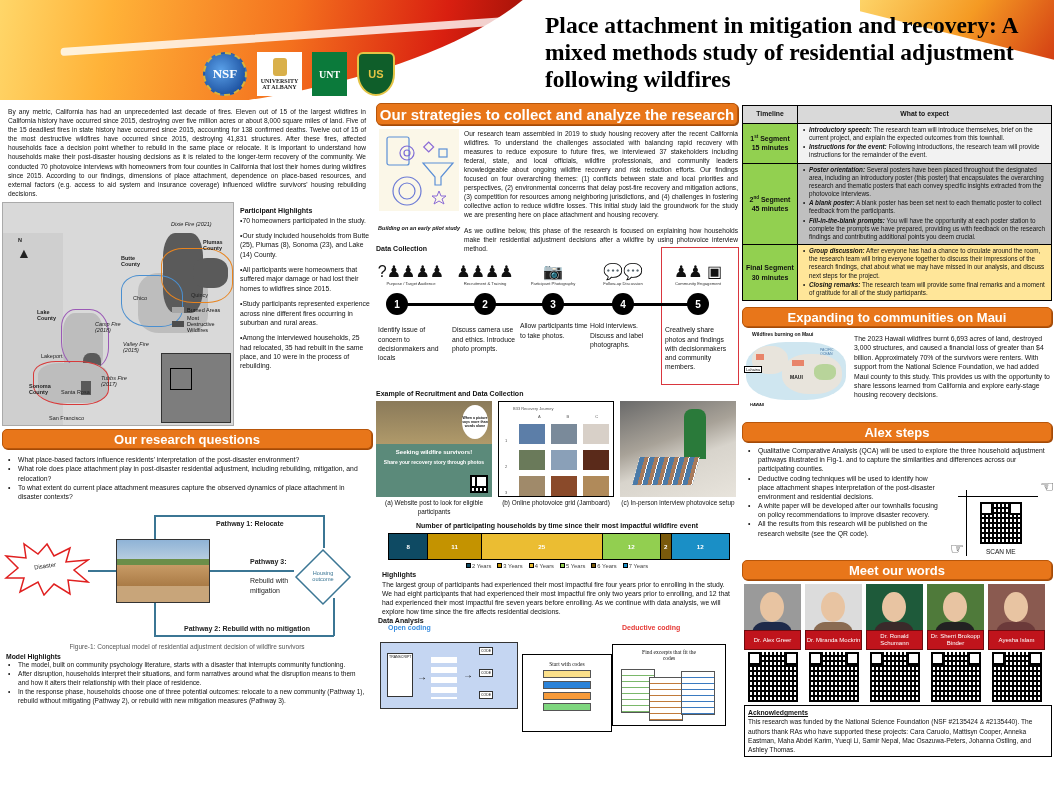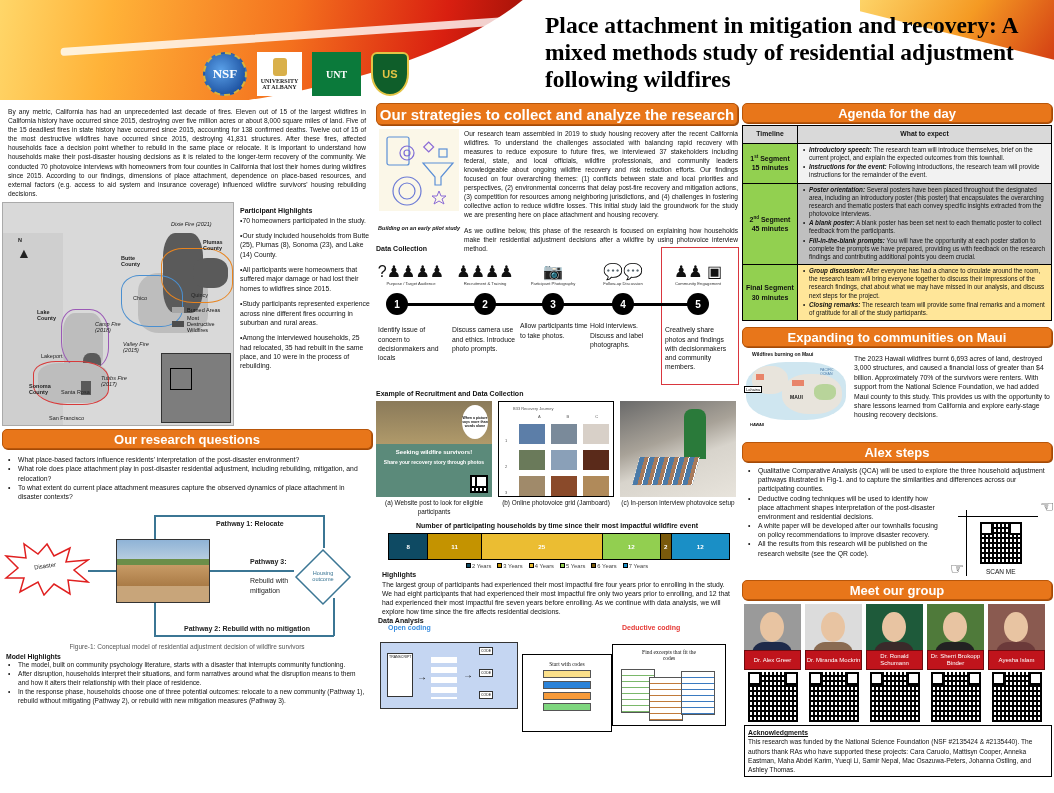--- a/index.html
+++ b/index.html
@@ -6,21 +6,21 @@
   body { width: 1054px; height: 793px; overflow: hidden; background: #fff; font-family: "Liberation Sans", sans-serif; color: #111; position: relative; }
   .banner { position: absolute; left: 0; top: 0; width: 1054px; height: 100px; overflow: hidden; }
   .swoosh { position: absolute; left: -40px; top: -30px; width: 600px; height: 130px; background: linear-gradient(100deg, #ffe37a 0%, #ffb238 25%, #f4711e 55%, #d91f10 80%, #8a0c05 100%); border-radius: 0 0 60% 0 / 0 0 100% 0; transform: skewY(-6deg); }
   .swoosh2 { position: absolute; left: 860px; top: -20px; width: 230px; height: 60px; background: linear-gradient(120deg, #ffe37a, #f59a23 50%, #c71d0e); transform: skewY(14deg); }
   .white-streak { position: absolute; left: 60px; top: 30px; width: 520px; height: 8px; background: rgba(255,255,255,0.8); transform: rotate(-4deg); border-radius: 4px; }
   .logos { position: absolute; left: 203px; top: 52px; display: flex; gap: 10px; align-items: center; }
   .logo { height: 44px; display: flex; align-items: center; justify-content: center; font-weight: bold; font-size: 10px; }
   .logo-nsf { width: 44px; border-radius: 50%; background: radial-gradient(circle at 40% 40%, #5aa0e8, #0b3b8c); color: #fff; font-family: "Liberation Serif", serif; font-size: 13px; border: 2px dashed #d7b43c; }
   .logo-ua { width: 45px; background: #fff; flex-direction: column; font-size: 6px; color: #222; font-family: "Liberation Serif", serif; }
   .logo-ua .seal { width: 14px; height: 18px; background: #d9b04a; margin-bottom: 2px; border-radius: 3px; }
-  .logo-unt { width: 49px; background: #0b7a3b; color: #fff; font-family: "Liberation Serif", serif; font-size: 10px; }
+  .logo-unt { width: 35px; background: #0b7a3b; color: #fff; font-family: "Liberation Serif", serif; font-size: 10px; }
   .logo-fs { width: 38px; background: #0f5e2a; color: #e3c445; border-radius: 6px 6px 50% 50%; font-size: 11px; border: 2px solid #e3c445; }
   .logo-bb { display: flex; align-items: center; gap: 4px; width: 95px; }
   .logo-bb .leaf { width: 34px; height: 34px; border-radius: 50%; background: conic-gradient(#7c5ec1, #37a3b3, #2d7bbd, #5dbb63, #f08a35, #7c5ec1); }
   .logo-bb .txt { font-size: 8px; color: #3d8dae; font-weight: normal; line-height: 1.05; }
   .title { position: absolute; left: 545px; top: 12px; width: 505px; font-family: "Liberation Serif", serif; font-weight: bold; font-size: 23.5px; line-height: 1.15; color: #000; }
 
   .hdr { background: #e8761a; color: #fff; font-weight: bold; text-align: center; border-radius: 5px; border: 1px solid #b8560a; box-shadow: 1px 1px 0 #a34a08; }
   .hdr-lg { font-size: 13px; height: 20px; line-height: 19px; }
   .hdr-xl { font-size: 15px; height: 22px; line-height: 21px; }
 
@@ -397,21 +397,20 @@
     <div class="deduct2">
       <div style="font-family:'Liberation Serif',serif;font-size:5.5px;text-align:center;margin-top:4px;width:60px;margin-left:26px;">Find excerpts that fit the codes</div>
       <div style="position:absolute;left:8px;top:24px;width:34px;height:44px;border:1px solid #555;background:repeating-linear-gradient(#fff 0 5px,#7ab86a 5px 6px);"></div>
       <div style="position:absolute;left:36px;top:32px;width:34px;height:44px;border:1px solid #555;background:repeating-linear-gradient(#fff 0 5px,#c07a3a 5px 6px);"></div>
       <div style="position:absolute;left:68px;top:26px;width:34px;height:44px;border:1px solid #555;background:repeating-linear-gradient(#fff 0 5px,#3a7ac0 5px 6px);"></div>
     </div>
   </div>
 </div>
 
 <div class="col col3">
-  <div class="hdr hdr-lg">Agenda for the day</div>
   <table class="agenda">
     <thead>
       <tr>
         <th style="width:55px;">Timeline</th>
         <th>What to expect</th>
       </tr>
     </thead>
     <tbody>
       <tr>
         <td class="tl seg1">
@@ -482,21 +481,21 @@
     <div style="position:absolute;left:216px;top:40px;width:90px;height:76px;">
       <div style="position:absolute;left:8px;top:8px;width:1px;height:66px;background:#000;"></div>
       <div style="position:absolute;left:0;top:14px;width:80px;height:1px;background:#000;"></div>
       <div style="position:absolute;left:82px;top:-6px;font-size:16px;">☜</div>
       <div class="qr" style="position:absolute;left:22px;top:20px;width:42px;height:42px;"></div>
       <div style="position:absolute;left:-8px;top:56px;font-size:16px;">☞</div>
       <div style="position:absolute;left:28px;top:66px;font-size:6.5px;">SCAN ME</div>
     </div>
   </div>
 
-  <div class="hdr hdr-lg">Meet our group</div>
+  <div class="hdr hdr-lg">Meet our words</div>
   <div class="team">
     <div class="member">
       <div class="photo" style="background:#9a9a9a;">
           <div class="face"></div>
           <div class="body" style="background:#1e2a4a;"></div>
         </div>
       <div class="name">Dr. Alex Greer</div>
       <div class="qr mqr"></div>
     </div>
     <div class="member">

